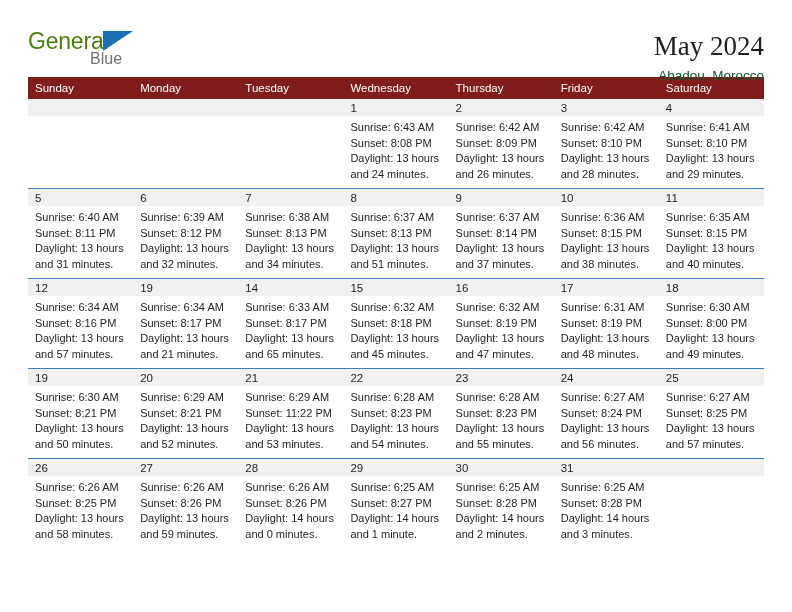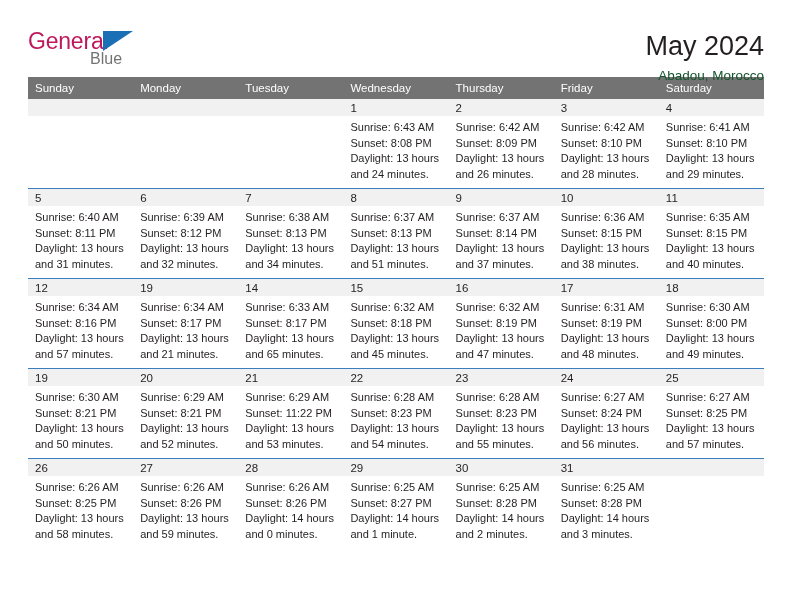--- a/index.html
+++ b/index.html
@@ -31,21 +31,21 @@
     padding-top: 30px;
     box-sizing: border-box;
   }
   .logo {
     position: relative;
     width: 130px;
     height: 48px;
   }
   .logo-general {
     font-size: 23px;
-    color: #be185d;
+    color: #4d7c0f;
     letter-spacing: -0.2px;
     line-height: 1;
     position: absolute;
     left: 0;
     top: 0;
   }
   .logo-tri {
     position: absolute;
     left: 75px;
     top: 1px;
@@ -65,37 +65,38 @@
   .title-block {
     text-align: right;
     padding-top: 2px;
   }
   .cal-title {
     font-size: 27px;
     color: #231f20;
     line-height: 1.1;
     font-weight: normal;
     margin: 0;
+    font-family: Liberation Serif, serif;
   }
   .cal-subtitle {
     font-size: 13.5px;
     color: #14532d;
     margin: 7px 0 0 0;
     line-height: 1.1;
   }
 
   
   .calendar {
     width: 736px;
     border-collapse: collapse;
     table-layout: fixed;
     margin-top: 9px;
   }
   .calendar th {
-    background: #737373;
+    background: #7f1d1d;
     color: #ffffff;
     font-size: 11.5px;
     font-weight: normal;
     text-align: left;
     padding: 5px 0 5px 7px;
     height: 19px;
     box-sizing: border-box;
     border: none;
   }
   .calendar td {

